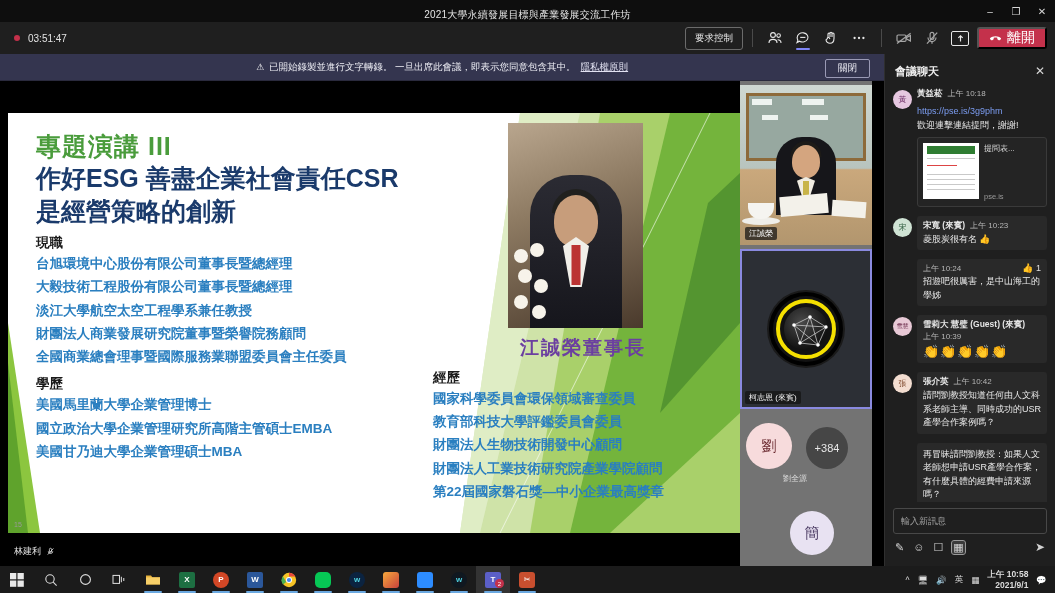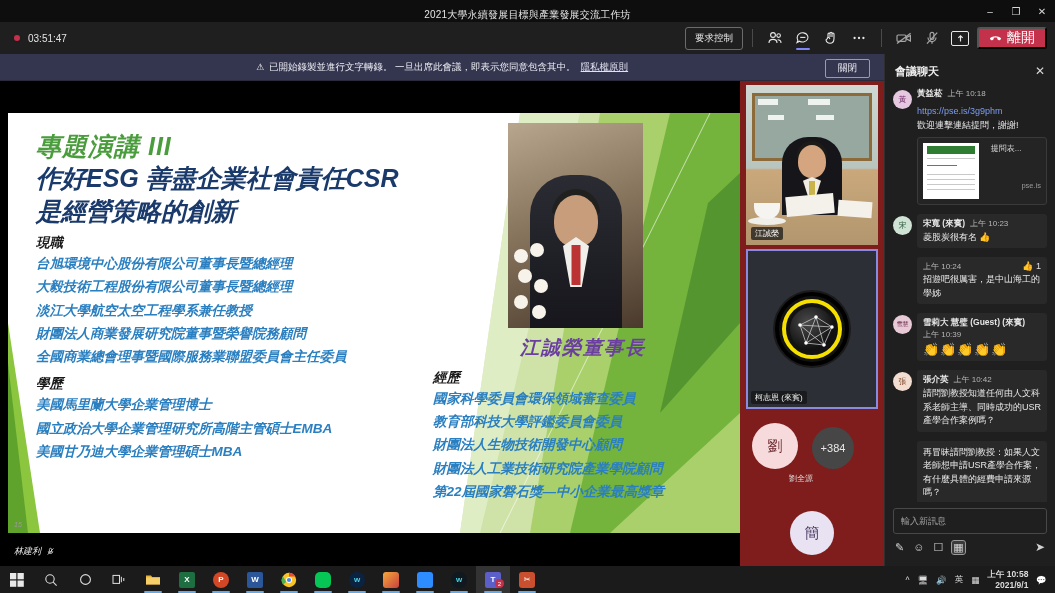--- a/index.html
+++ b/index.html
@@ -60,21 +60,21 @@
   .banner-link { color: #e2e2f2; text-decoration: underline; }
   .banner-close {
     position: absolute; right: 14px; top: 5px; border: 1px solid #9a9ab5; border-radius: 2px;
     color: #f0f0f8; font-size: 9.5px; padding: 2px 12px; background: transparent;
   }
 
   
   .stage { position: absolute; left: 0; top: 81px; width: 884px; height: 485px; background: #000; }
 
   
-  .share-area { position: absolute; left: 0; top: 0; width: 740px; height: 485px; background: #000; font-style: italic; }
+  .share-area { position: absolute; left: 0; top: 0; width: 740px; height: 485px; background: #000; }
   .slide {
     position: absolute; left: 8px; top: 32px; width: 732px; height: 420px;
     background: #ffffff; overflow: hidden;
   }
   .slide-deco { position: absolute; right: 0; top: 0; width: 280px; height: 420px; overflow: hidden; }
   .slide-deco-left { position: absolute; left: 0; bottom: 0; width: 60px; height: 420px; overflow: hidden; }
   .slide-head { position: absolute; left: 28px; top: 18px; width: 470px; }
   .s-title1 { font-size: 25px; font-weight: bold; color: #4a9c3c; line-height: 1.25; letter-spacing: 1px; }
   .s-title2 { font-size: 25px; font-weight: bold; color: #1a3a6b; line-height: 1.3; }
   .s-sec { font-size: 13.5px; color: #1a1a1a; font-weight: bold; margin-top: 7px; }
@@ -99,21 +99,21 @@
                width: 9px; height: 40px; background: #b33; }
   .photo-flowers { position: absolute; left: 4px; top: 120px; width: 42px; height: 80px; }
   .flw { position: absolute; width: 14px; height: 14px; border-radius: 50%; background: #f7f3ea; }
   .slide-num { position: absolute; left: 6px; bottom: 5px; font-size: 7px; color: #9a9a9a; }
   .share-presenter {
     position: absolute; left: 8px; bottom: 6px; display: flex; align-items: center; gap: 5px;
     font-size: 9px; color: #e9e9e9; background: rgba(0,0,0,.55); padding: 2px 6px; border-radius: 3px;
   }
 
   
-  .rail { position: absolute; left: 740px; top: 0; width: 144px; height: 485px; background: #7f1d1d; }
+  .rail { position: absolute; left: 740px; top: 0; width: 132px; height: 485px; background: #737373; }
   .tile { position: relative; width: 132px; height: 160px; margin: 4px auto 2px auto;
           background: #2a2a2a; overflow: hidden; }
   .tile.speaking { outline: 2px solid #8a8ae0; outline-offset: -2px; }
   .tile-label {
     position: absolute; left: 5px; bottom: 5px; font-size: 8px; color: #f2f2f2;
     background: rgba(20,20,20,.72); padding: 1px 4px; border-radius: 2px; max-width: 120px;
     overflow: hidden; white-space: nowrap;
   }
   .vid1 { background: linear-gradient(180deg,#cfd8d2 0%,#b8c4be 52%,#caa87c 53%,#b2966e 100%); }
   .vid1-board { position: absolute; left: 6px; top: 8px; right: 6px; height: 68px;
@@ -182,21 +182,21 @@
   .msg-link { font-size: 9px; color: #7b9cf0; text-decoration: none; word-break: break-all; }
   .msg-emoji { font-size: 13px; letter-spacing: 1px; margin-top: 2px; }
   .reaction { float: right; font-size: 9px; color: #e0e0e0; }
   .card { display: flex; gap: 5px; background: #242424; border: 1px solid #3a3a3a;
           border-radius: 3px; padding: 5px; margin-top: 4px; }
   .card-thumb { flex: 0 0 auto; width: 56px; height: 56px; background: #fff; overflow: hidden;
                 position: relative; }
   .ct-bar { position: absolute; left: 4px; right: 4px; background: #2f7d32; }
   .ct-line { position: absolute; left: 4px; right: 4px; height: 1.5px; background: #c9c9c9; }
   .card-meta { flex: 1 1 auto; min-width: 0; font-size: 8px; color: #dcdcdc;
-               display: flex; flex-direction: row; justify-content: flex-end; }
+               display: flex; flex-direction: column; justify-content: flex-end; }
   .card-host { font-size: 7.5px; color: #9a9a9a; margin-top: 38px; }
   .chat-compose { position: absolute; left: 0; right: 0; bottom: 0; height: 64px; padding: 6px 8px; }
   .compose-input { height: 26px; border: 1px solid #484848; border-radius: 3px; background: #1f1f1f;
                    display: flex; align-items: center; padding: 0 7px; font-size: 9px; color: #a0a0a0; }
   .compose-icons { display: flex; align-items: center; gap: 9px; margin-top: 6px; color: #d2d2d2; padding: 0 2px; }
   .ci { font-size: 11px; position: relative; }
   .ci.sel { outline: 1px solid #9a9a9a; background: #3b3b3b; border-radius: 2px; padding: 0 1px; }
   .ci-send { margin-left: auto; font-size: 12px; }
 
   

